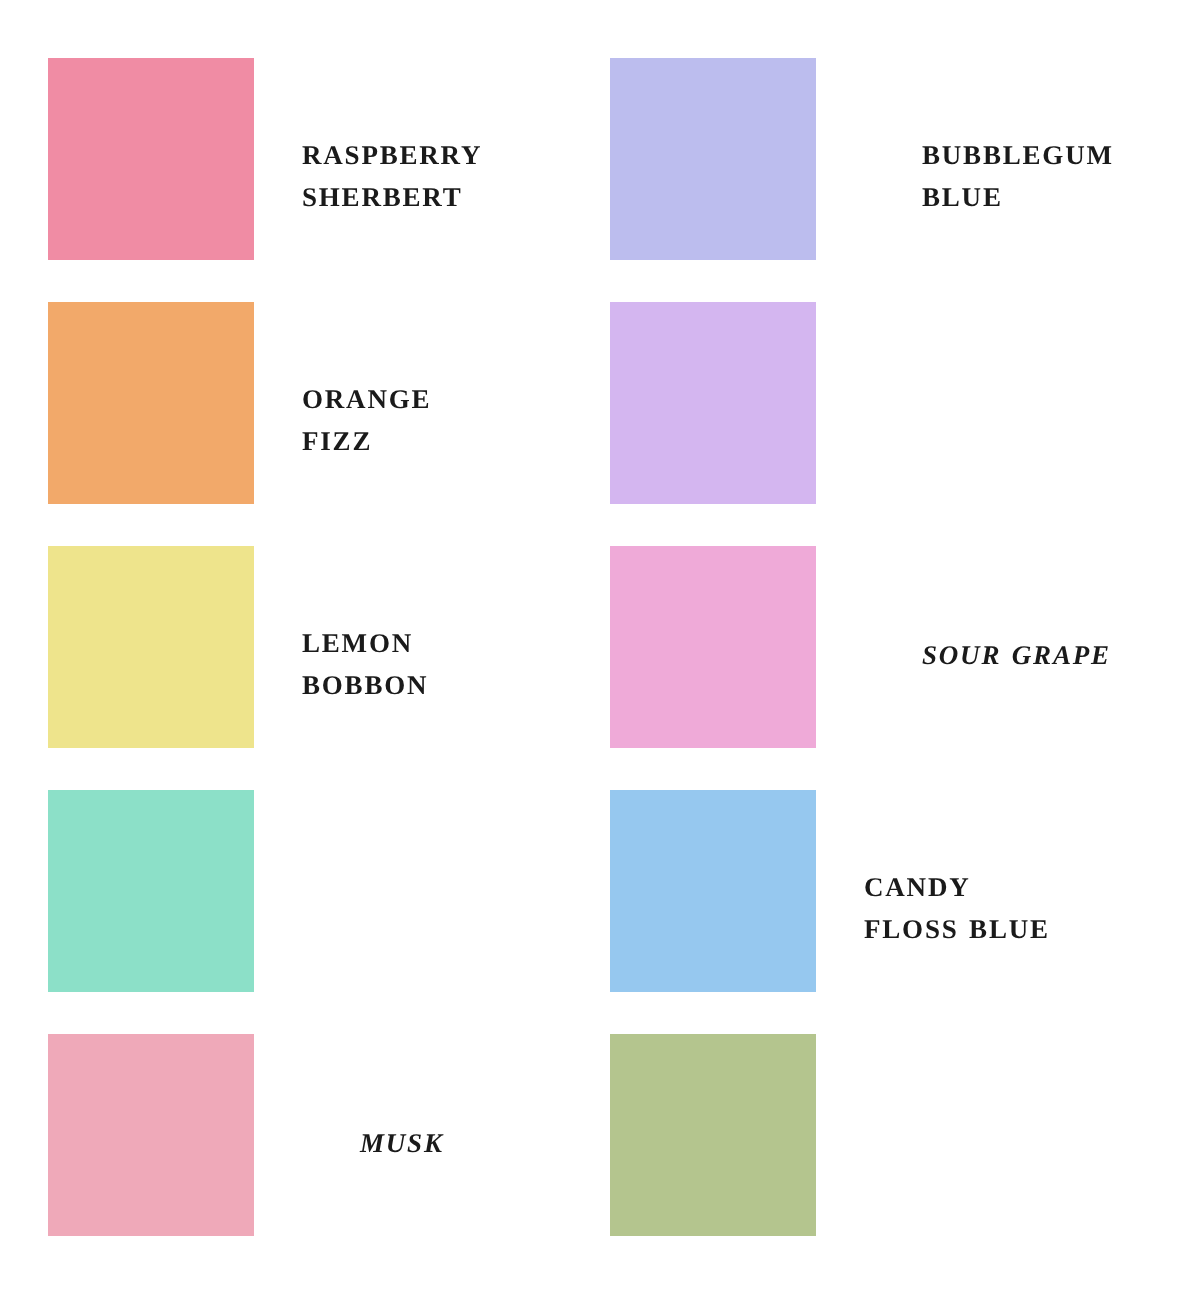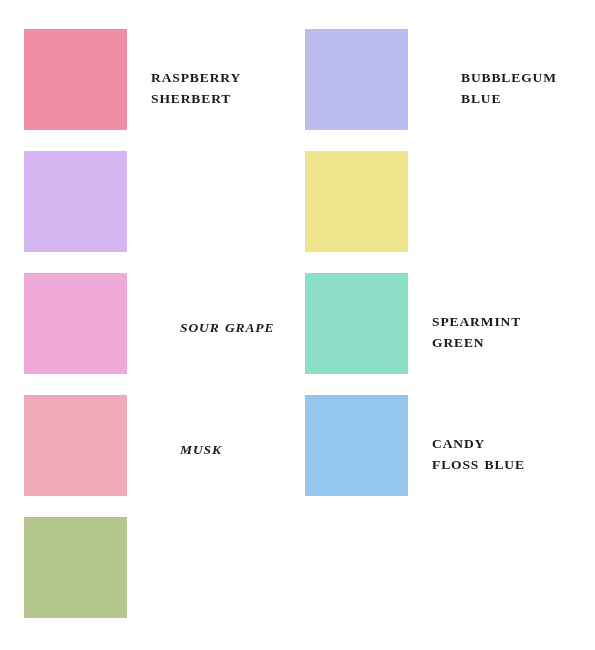--- a/index.html
+++ b/index.html
@@ -87,41 +87,46 @@
       <div class="swatch-cell col-left">
         <div class="swatch-chip" style="background: rgb(240, 140, 164);"></div>
         <div class="swatch-label">RASPBERRY
 SHERBERT</div>
       </div>
       <div class="swatch-cell col-right">
         <div class="swatch-chip" style="background: rgb(188, 189, 238);"></div>
         <div class="swatch-label">BUBBLEGUM
 BLUE</div>
       </div>
+      <div class="swatch-cell col-left">
+        <div class="swatch-chip" style="background: rgb(242, 169, 106);"></div>
+        <div class="swatch-label">ORANGE
+FIZZ</div>
+      </div>
       <div class="swatch-cell col-right">
         <div class="swatch-chip" style="background: rgb(212, 182, 240);"></div>
       </div>
       <div class="swatch-cell col-left">
         <div class="swatch-chip" style="background: rgb(238, 228, 140);"></div>
+        <div class="swatch-label">LEMON
+BOBBON</div>
       </div>
       <div class="swatch-cell col-right single-line">
         <div class="swatch-chip" style="background: rgb(239, 170, 216);"></div>
         <div class="swatch-label">SOUR GRAPE</div>
       </div>
       <div class="swatch-cell col-left">
         <div class="swatch-chip" style="background: rgb(140, 224, 200);"></div>
-        <div class="swatch-label">SPEARMINT
-GREEN</div>
-      </div>
-      <div class="swatch-cell col-right single-line">
-        <div class="swatch-chip" style="background: rgb(239, 169, 185);"></div>
-        <div class="swatch-label">MUSK</div>
       </div>
       <div class="swatch-cell col-left">
         <div class="swatch-chip" style="background: rgb(150, 200, 239);"></div>
         <div class="swatch-label">CANDY
 FLOSS BLUE</div>
+      </div>
+      <div class="swatch-cell col-right single-line">
+        <div class="swatch-chip" style="background: rgb(239, 169, 185);"></div>
+        <div class="swatch-label">MUSK</div>
       </div>
       <div class="swatch-cell col-right single-line">
         <div class="swatch-chip" style="background: rgb(180, 197, 142);"></div>
       </div>
     </div>
 </div>
 
 </body></html>

